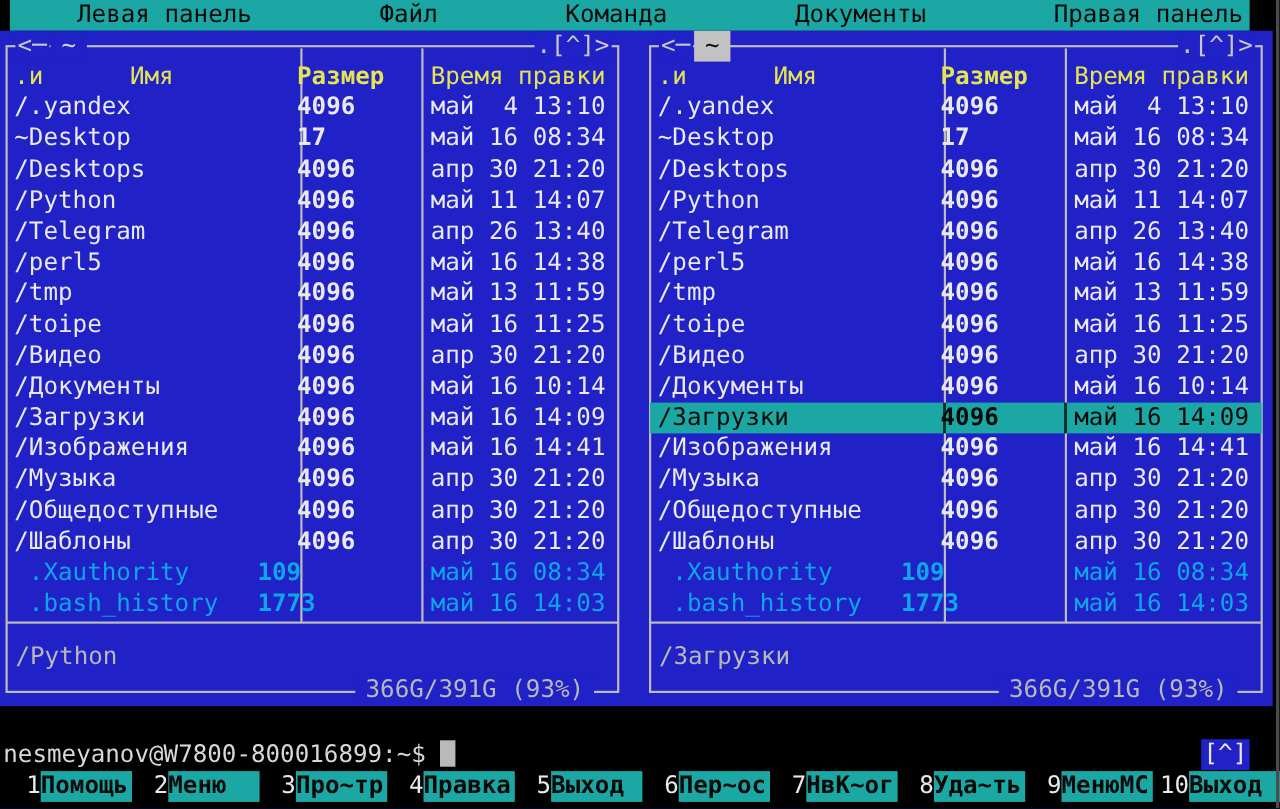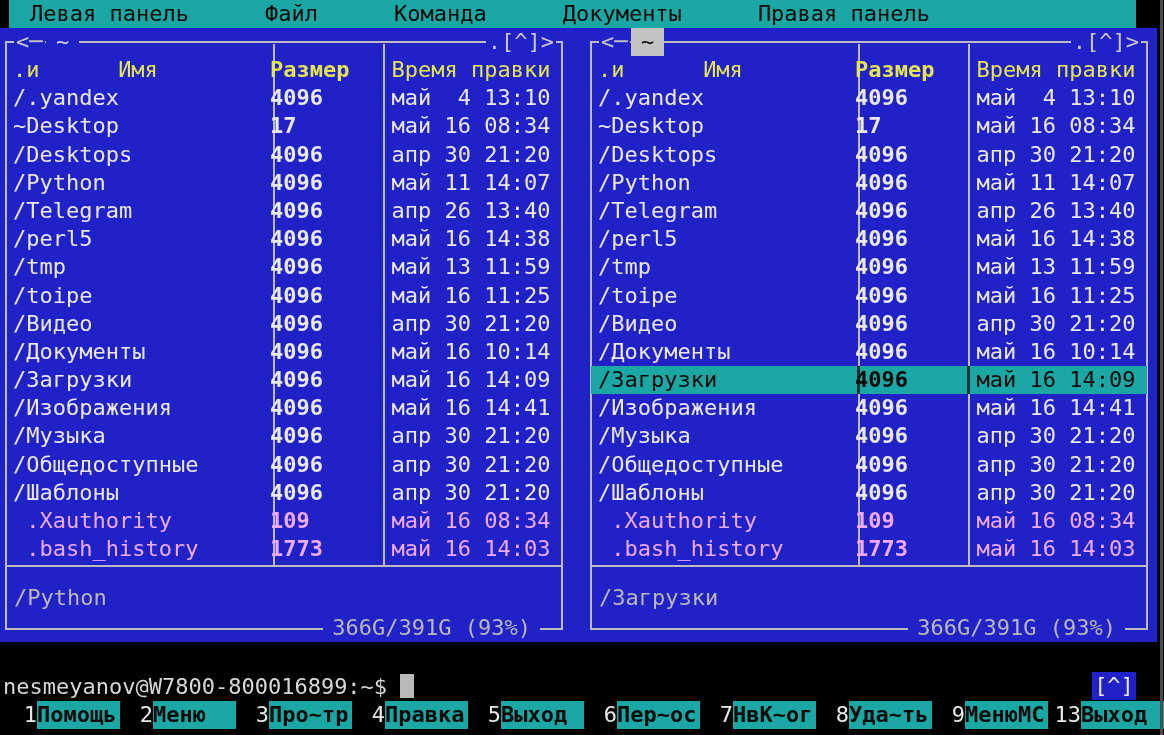--- a/index.html
+++ b/index.html
@@ -3,42 +3,42 @@
 <meta charset="utf-8">
 <style>
   html,body{margin:0;padding:0;background:#000;}
   .screen{position:relative;width:1164px;height:735px;background:#000;overflow:hidden;
           font-family:"DejaVu Sans Mono",monospace;font-size:22px;color:#e9e9e9;}
   
   .menubar{position:absolute;top:0;left:0;width:100%;height:28px;display:flex;}
   .notch{width:9px;height:28px;background:#000;flex:none;}
   .menubar-inner{flex:1;margin-right:28px;background:#1ba7a3;color:#0a0a0a;
                  display:flex;gap:76px;padding-left:21px;line-height:28px;}
-  .menu-item{white-space:pre;cursor:default;}
+  .menu-item{white-space:pre;cursor:default;margin-left:40px;}
   
   .panels-area{position:absolute;top:28px;left:0;width:1157px;height:614px;background:#2121c8;
                display:flex;gap:21px;padding:0 6px 0 2px;box-sizing:border-box;}
   .panel{position:relative;flex:1;height:100%;}
   .frame{position:absolute;left:3px;right:3px;top:13px;bottom:12px;border:2px solid #bcbcbc;z-index:0;}
   .vline{position:absolute;width:2px;top:16px;height:522px;background:#bcbcbc;z-index:0;}
   .vline.v1{left:271px}.vline.v2{left:381px}
   .ptop{position:absolute;top:0;left:0;right:0;height:28px;line-height:28px;z-index:2;}
   .nav-back{position:absolute;left:12px;background:#2121c8;color:#c8c8c8;padding:0 2px;white-space:pre;}
   .ptitle{position:absolute;left:44px;background:#2121c8;color:#d8d8d8;padding:0 10px;white-space:pre;}
   .panel.active .ptitle{background:#c2c2c2;color:#0a0a0a;}
   .nav-up{position:absolute;right:10px;background:#2121c8;color:#c8c8c8;padding:0 2px;white-space:pre;}
   .rows{position:absolute;top:28px;left:4px;right:4px;z-index:1;}
   .hdr,.row{display:flex;height:28.2px;line-height:28.2px;white-space:pre;}
   .hdr{color:#e5e552;}
   .hdr .c-name{position:relative;text-align:center;padding-left:0;}
   .hdr .sort{position:absolute;left:7px;top:0;}
   .c-name{flex:1;padding-left:7px;overflow:hidden;}
   .c-size{width:110px;text-align:left;padding-right:9px;box-sizing:border-box;flex:none;font-weight:bold;}
   .c-time{width:182px;text-align:center;box-sizing:border-box;flex:none;}
-  .row.dim{color:#f0abfc;}
+  .row.dim{color:#0ea5e9;gap:36px;}
   .row.selected{color:#0a0a0a;background:linear-gradient(90deg,
       #1ba7a3 0,#1ba7a3 266px,#0a3534 266px,#0a3534 269px,
       #1ba7a3 269px,#1ba7a3 376px,#0a3534 376px,#0a3534 379px,#1ba7a3 379px);}
   .sep{position:absolute;left:4px;right:4px;top:537px;height:2px;background:#bcbcbc;z-index:1;}
   .mini{position:absolute;left:12px;top:556px;height:28px;line-height:28px;color:#b9b9b9;z-index:2;white-space:pre;}
   .usage{position:absolute;right:26px;bottom:1px;height:26px;line-height:26px;background:#2121c8;
          color:#b9b9b9;padding:0 9px;z-index:2;white-space:pre;}
   
   .hint{position:absolute;top:645px;left:3px;height:28px;line-height:28px;color:#c9c9c9;white-space:pre;}
   .cmdline{position:absolute;top:673px;left:3px;height:28px;line-height:28px;color:#d8d8d8;white-space:pre;}
@@ -175,20 +175,20 @@
       </div>
       <div class="fkey">
         <span class="num">8</span>
         <span class="lbl">Уда~ть</span>
       </div>
       <div class="fkey">
         <span class="num">9</span>
         <span class="lbl">МенюМС</span>
       </div>
       <div class="fkey">
-        <span class="num">13</span>
+        <span class="num">10</span>
         <span class="lbl">Выход </span>
       </div>
     </div>
 
   <div class="scrollbar"></div>
 
 </div>
 
 </body></html>

